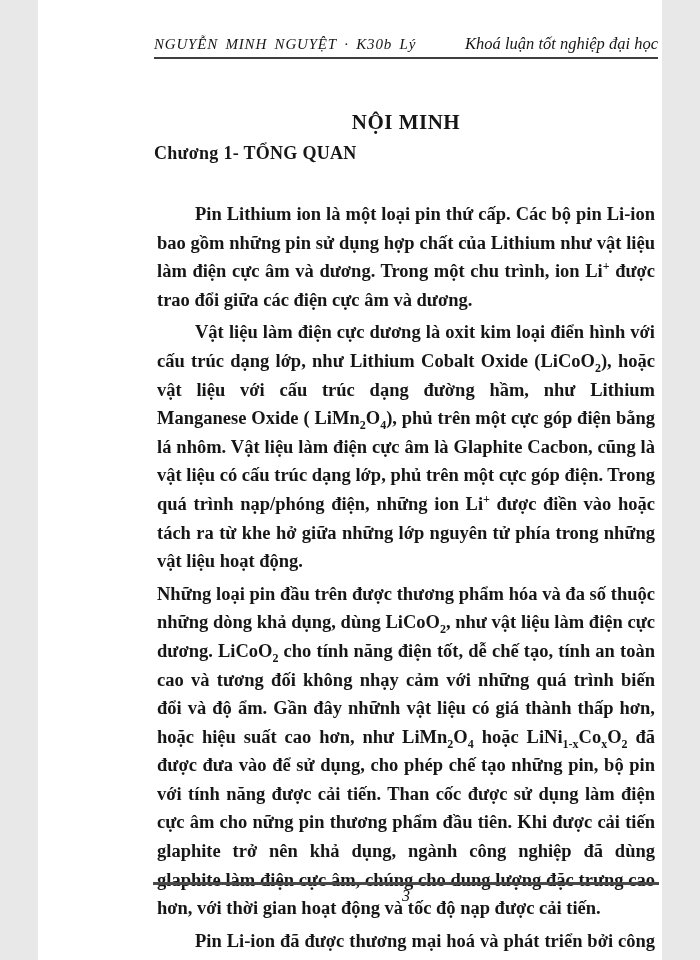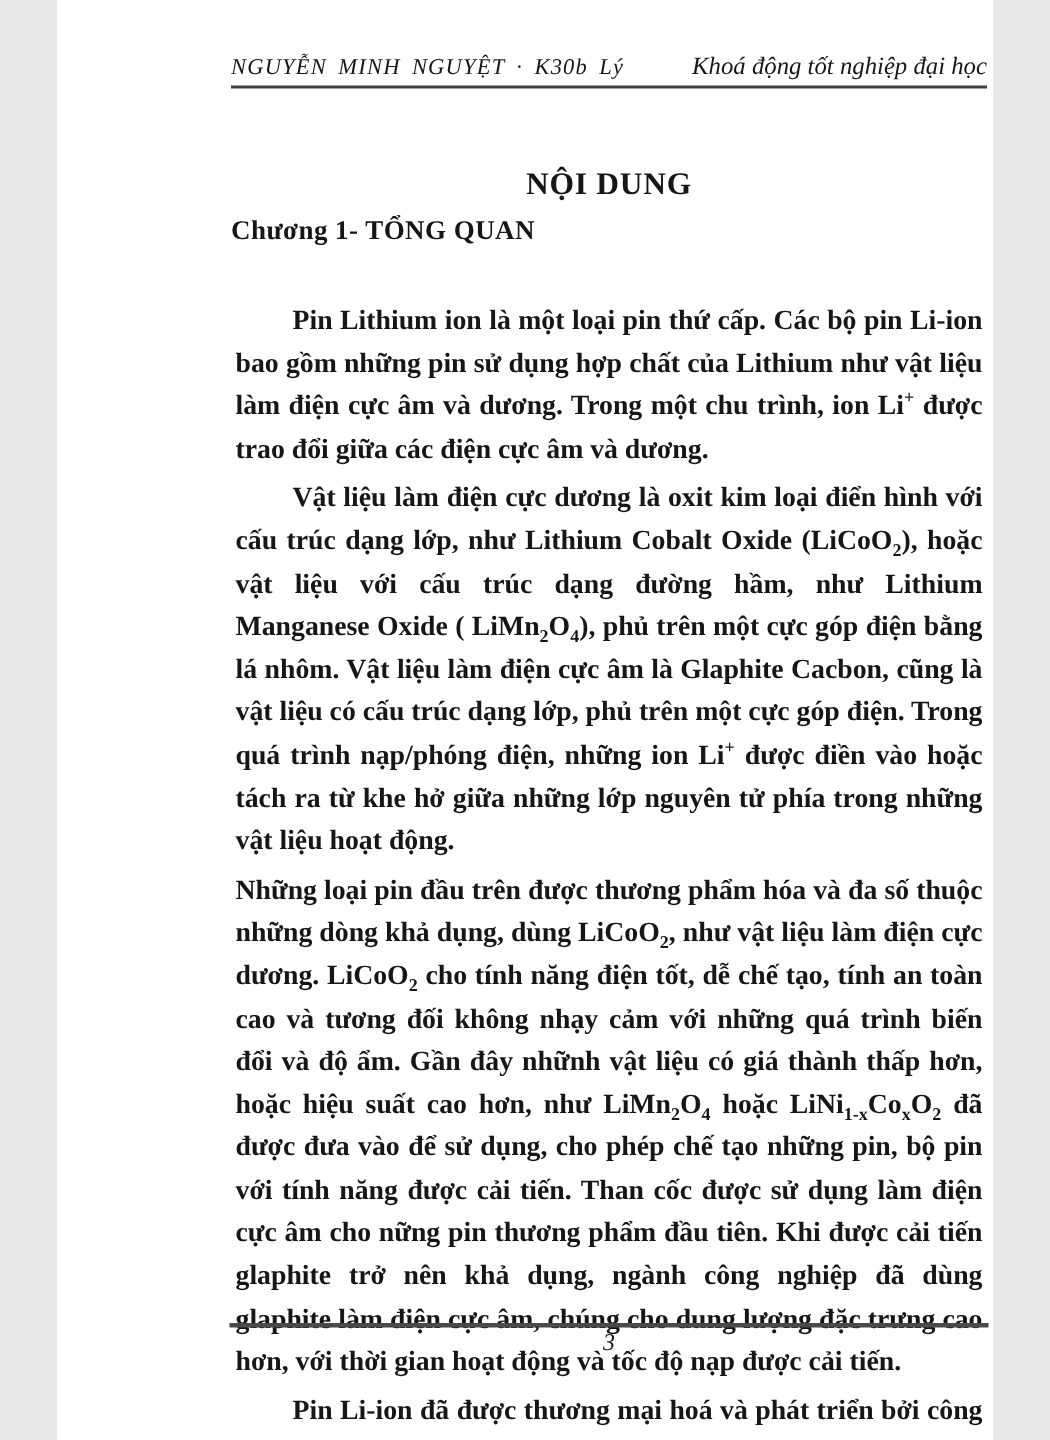--- a/index.html
+++ b/index.html
@@ -96,24 +96,24 @@
     font-style: italic;
   }
 </style>
 </head>
 <body>
 
 <div class="page">
 
   <div class="header">
     <span class="header-left">NGUYỄN MINH NGUYỆT · K30b Lý</span>
-    <span class="header-right">Khoá động tốt nghiệp đại học</span>
+    <span class="header-right">Khoá luận tốt nghiệp đại học</span>
   </div>
 
-  <h1 class="title">NỘI DUNG</h1>
+  <h1 class="title">NỘI MINH</h1>
 
   <h2 class="subtitle">Chương 1- TỔNG QUAN</h2>
 
   <div class="body-text">
       <p class="para indent">Pin Lithium ion là một loại pin thứ cấp. Các bộ pin Li-ion bao gồm những pin sử dụng hợp chất của Lithium như vật liệu làm điện cực âm và dương. Trong một chu trình, ion Li<sup>+</sup> được trao đổi giữa các điện cực âm và dương.</p>
       <p class="para indent">Vật liệu làm điện cực dương là oxit kim loại điển hình với cấu trúc dạng lớp, như Lithium Cobalt Oxide (LiCoO<sub>2</sub>), hoặc vật liệu với cấu trúc dạng đường hầm, như Lithium Manganese Oxide ( LiMn<sub>2</sub>O<sub>4</sub>), phủ trên một cực góp điện bằng lá nhôm. Vật liệu làm điện cực âm là Glaphite Cacbon, cũng là vật liệu có cấu trúc dạng lớp, phủ trên một cực góp điện. Trong quá trình nạp/phóng điện, những ion Li<sup>+</sup> được điền vào hoặc tách ra từ khe hở giữa những lớp nguyên tử phía trong những vật liệu hoạt động.</p>
       <p class="para">Những loại pin đầu trên được thương phẩm hóa và đa số thuộc những dòng khả dụng, dùng LiCoO<sub>2</sub>, như vật liệu làm điện cực dương. LiCoO<sub>2</sub> cho tính năng điện tốt, dễ chế tạo, tính an toàn cao và tương đối không nhạy cảm với những quá trình biến đổi và độ ẩm. Gần đây nhữnh vật liệu có giá thành thấp hơn, hoặc hiệu suất cao hơn, như LiMn<sub>2</sub>O<sub>4</sub> hoặc LiNi<sub>1-x</sub>Co<sub>x</sub>O<sub>2</sub> đã được đưa vào để sử dụng, cho phép chế tạo những pin, bộ pin với tính năng được cải tiến. Than cốc được sử dụng làm điện cực âm cho nững pin thương phẩm đầu tiên. Khi được cải tiến glaphite trở nên khả dụng, ngành công nghiệp đã dùng glaphite làm điện cực âm, chúng cho dung lượng đặc trưng cao hơn, với thời gian hoạt động và tốc độ nạp được cải tiến.</p>
       <p class="para indent">Pin Li-ion đã được thương mại hoá và phát triển bởi công ty Cổ phần R &amp; D từ đầu những năm 90, và tới năm 1999 đã có hơn 400 triệu pin thương phẩm. Lợi nhuận thu được khoảng 1,86 tỷ USD trong năm 2000.</p>
     </div>
 

